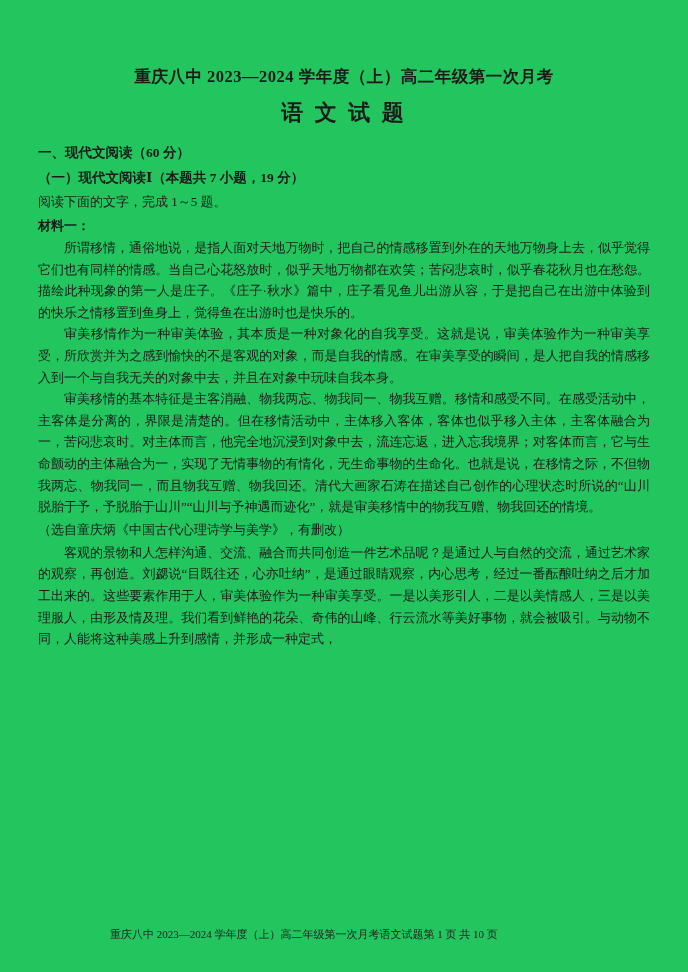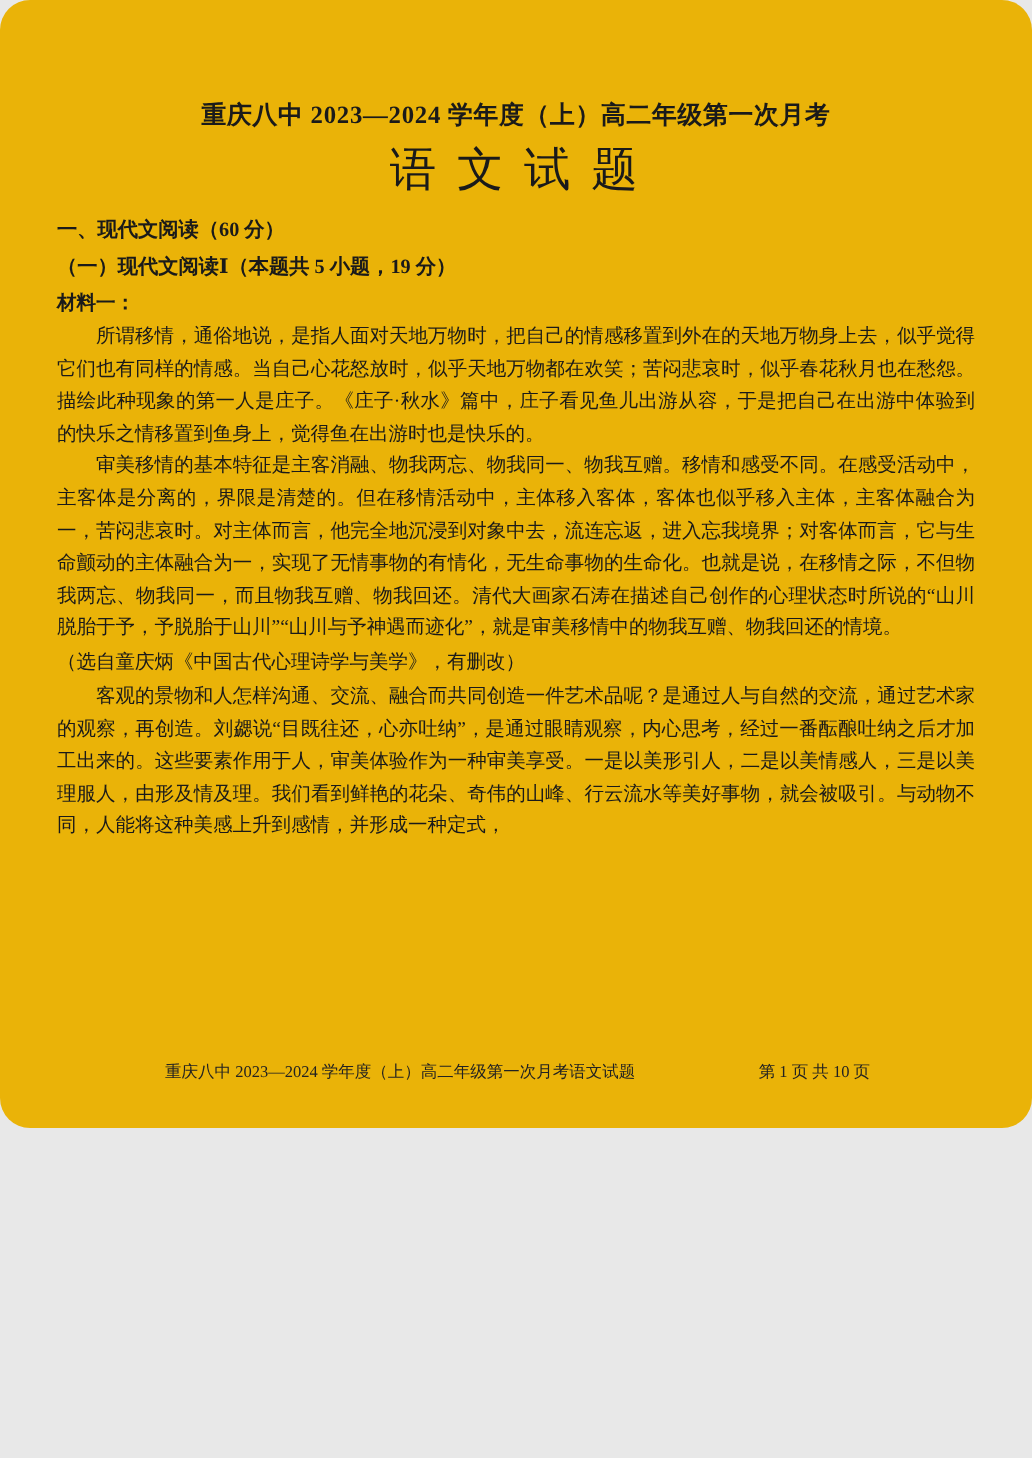--- a/index.html
+++ b/index.html
@@ -5,40 +5,39 @@
   * { box-sizing: border-box; }
   html, body {
     margin: 0;
     padding: 0;
     background: #e8e8e8;
     font-family: "Liberation Serif", "DejaVu Serif", serif;
     color: #1a1a1a;
   }
   .page {
     width: 688px;
-    height: 752px;
+    height: 972px;
     margin: 0 auto;
-    background: #eab308;
+    background: #22c55e;
     position: relative;
     padding: 66px 38px 28px 38px;
     overflow: hidden;
-    border-radius: 20px;
   }
   .header { text-align: center; }
   .school-line {
     margin: 0 0 10px 0;
     font-size: 16.5px;
     font-weight: bold;
     line-height: 22px;
     letter-spacing: 0.5px;
   }
   .subject-title {
     margin: 0 0 13px 0;
-    font-size: 31px;
-    font-weight: normal;
+    font-size: 22px;
+    font-weight: bold;
     line-height: 30px;
     letter-spacing: 3px;
   }
   .content p {
     margin: 0;
     font-size: 13px;
     line-height: 21.6px;
     text-align: justify;
   }
   .content p.heading {
@@ -58,44 +57,45 @@
     text-align: right;
     padding-right: 18px;
     line-height: 24px !important;
   }
   .footer {
     position: absolute;
     bottom: 30px;
     left: 38px;
     right: 38px;
     display: flex;
-    justify-content: space-between;
+    justify-content: flex-start;
     padding: 0 70px 0 72px;
     font-size: 11px;
     color: #222;
-    gap: 46px;
   }
   .footer span { white-space: nowrap; }
 </style>
 </head>
 <body>
 
 <div class="page">
 
   <div class="header">
     <h1 class="school-line">重庆八中 2023—2024 学年度（上）高二年级第一次月考</h1>
     <h2 class="subject-title">语 文 试 题</h2>
   </div>
 
   <div class="content">
     <p class="heading">一、现代文阅读（60 分）</p>
-    <p class="heading">（一）现代文阅读Ⅰ（本题共 5 小题，19 分）</p>
+    <p class="heading">（一）现代文阅读Ⅰ（本题共 7 小题，19 分）</p>
+    <p class="instruction">阅读下面的文字，完成 1～5 题。</p>
 
     <p class="label">材料一：</p>
     <p class="para">所谓移情，通俗地说，是指人面对天地万物时，把自己的情感移置到外在的天地万物身上去，似乎觉得它们也有同样的情感。当自己心花怒放时，似乎天地万物都在欢笑；苦闷悲哀时，似乎春花秋月也在愁怨。描绘此种现象的第一人是庄子。《庄子·秋水》篇中，庄子看见鱼儿出游从容，于是把自己在出游中体验到的快乐之情移置到鱼身上，觉得鱼在出游时也是快乐的。</p>
+    <p class="para">审美移情作为一种审美体验，其本质是一种对象化的自我享受。这就是说，审美体验作为一种审美享受，所欣赏并为之感到愉快的不是客观的对象，而是自我的情感。在审美享受的瞬间，是人把自我的情感移入到一个与自我无关的对象中去，并且在对象中玩味自我本身。</p>
     <p class="para">审美移情的基本特征是主客消融、物我两忘、物我同一、物我互赠。移情和感受不同。在感受活动中，主客体是分离的，界限是清楚的。但在移情活动中，主体移入客体，客体也似乎移入主体，主客体融合为一，苦闷悲哀时。对主体而言，他完全地沉浸到对象中去，流连忘返，进入忘我境界；对客体而言，它与生命颤动的主体融合为一，实现了无情事物的有情化，无生命事物的生命化。也就是说，在移情之际，不但物我两忘、物我同一，而且物我互赠、物我回还。清代大画家石涛在描述自己创作的心理状态时所说的“山川脱胎于予，予脱胎于山川”“山川与予神遇而迹化”，就是审美移情中的物我互赠、物我回还的情境。</p>
     <p class="source">（选自童庆炳《中国古代心理诗学与美学》，有删改）</p>
 
     <p class="para">客观的景物和人怎样沟通、交流、融合而共同创造一件艺术品呢？是通过人与自然的交流，通过艺术家的观察，再创造。刘勰说“目既往还，心亦吐纳”，是通过眼睛观察，内心思考，经过一番酝酿吐纳之后才加工出来的。这些要素作用于人，审美体验作为一种审美享受。一是以美形引人，二是以美情感人，三是以美理服人，由形及情及理。我们看到鲜艳的花朵、奇伟的山峰、行云流水等美好事物，就会被吸引。与动物不同，人能将这种美感上升到感情，并形成一种定式，</p>
   </div>
 
   <div class="footer">
     <span>重庆八中 2023—2024 学年度（上）高二年级第一次月考语文试题</span>
     <span>第 1 页 共 10 页</span>
   </div>

